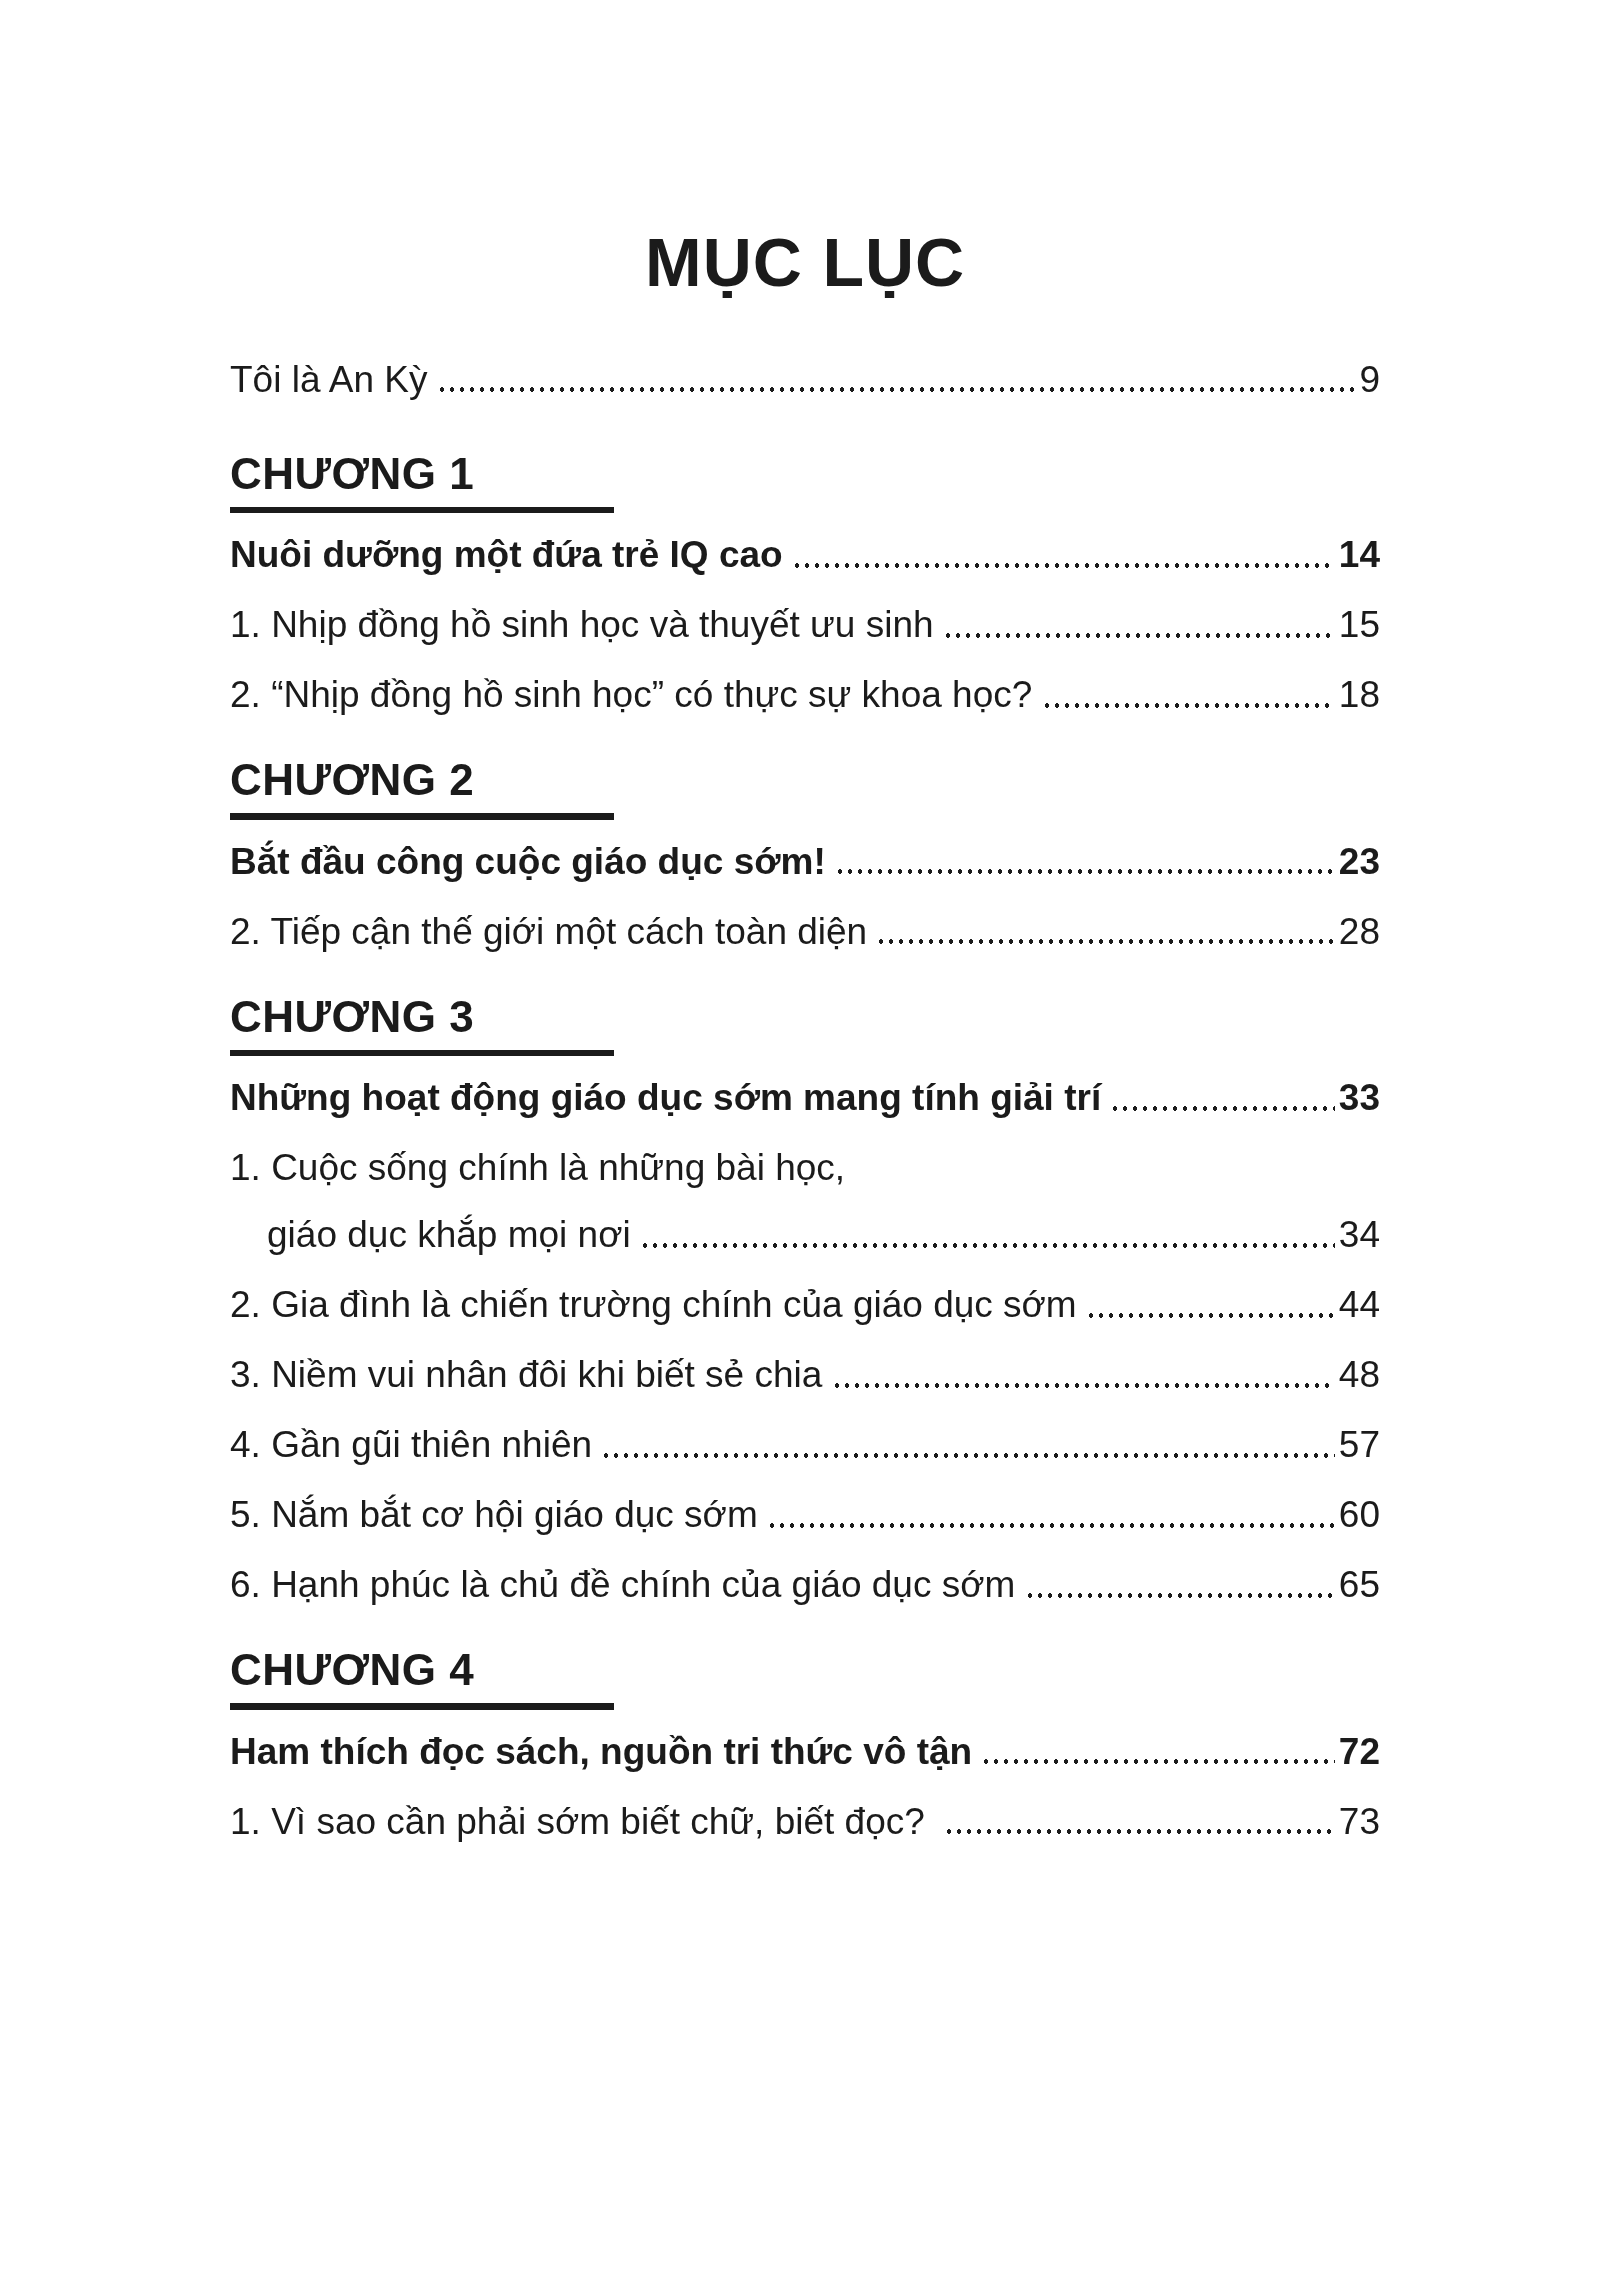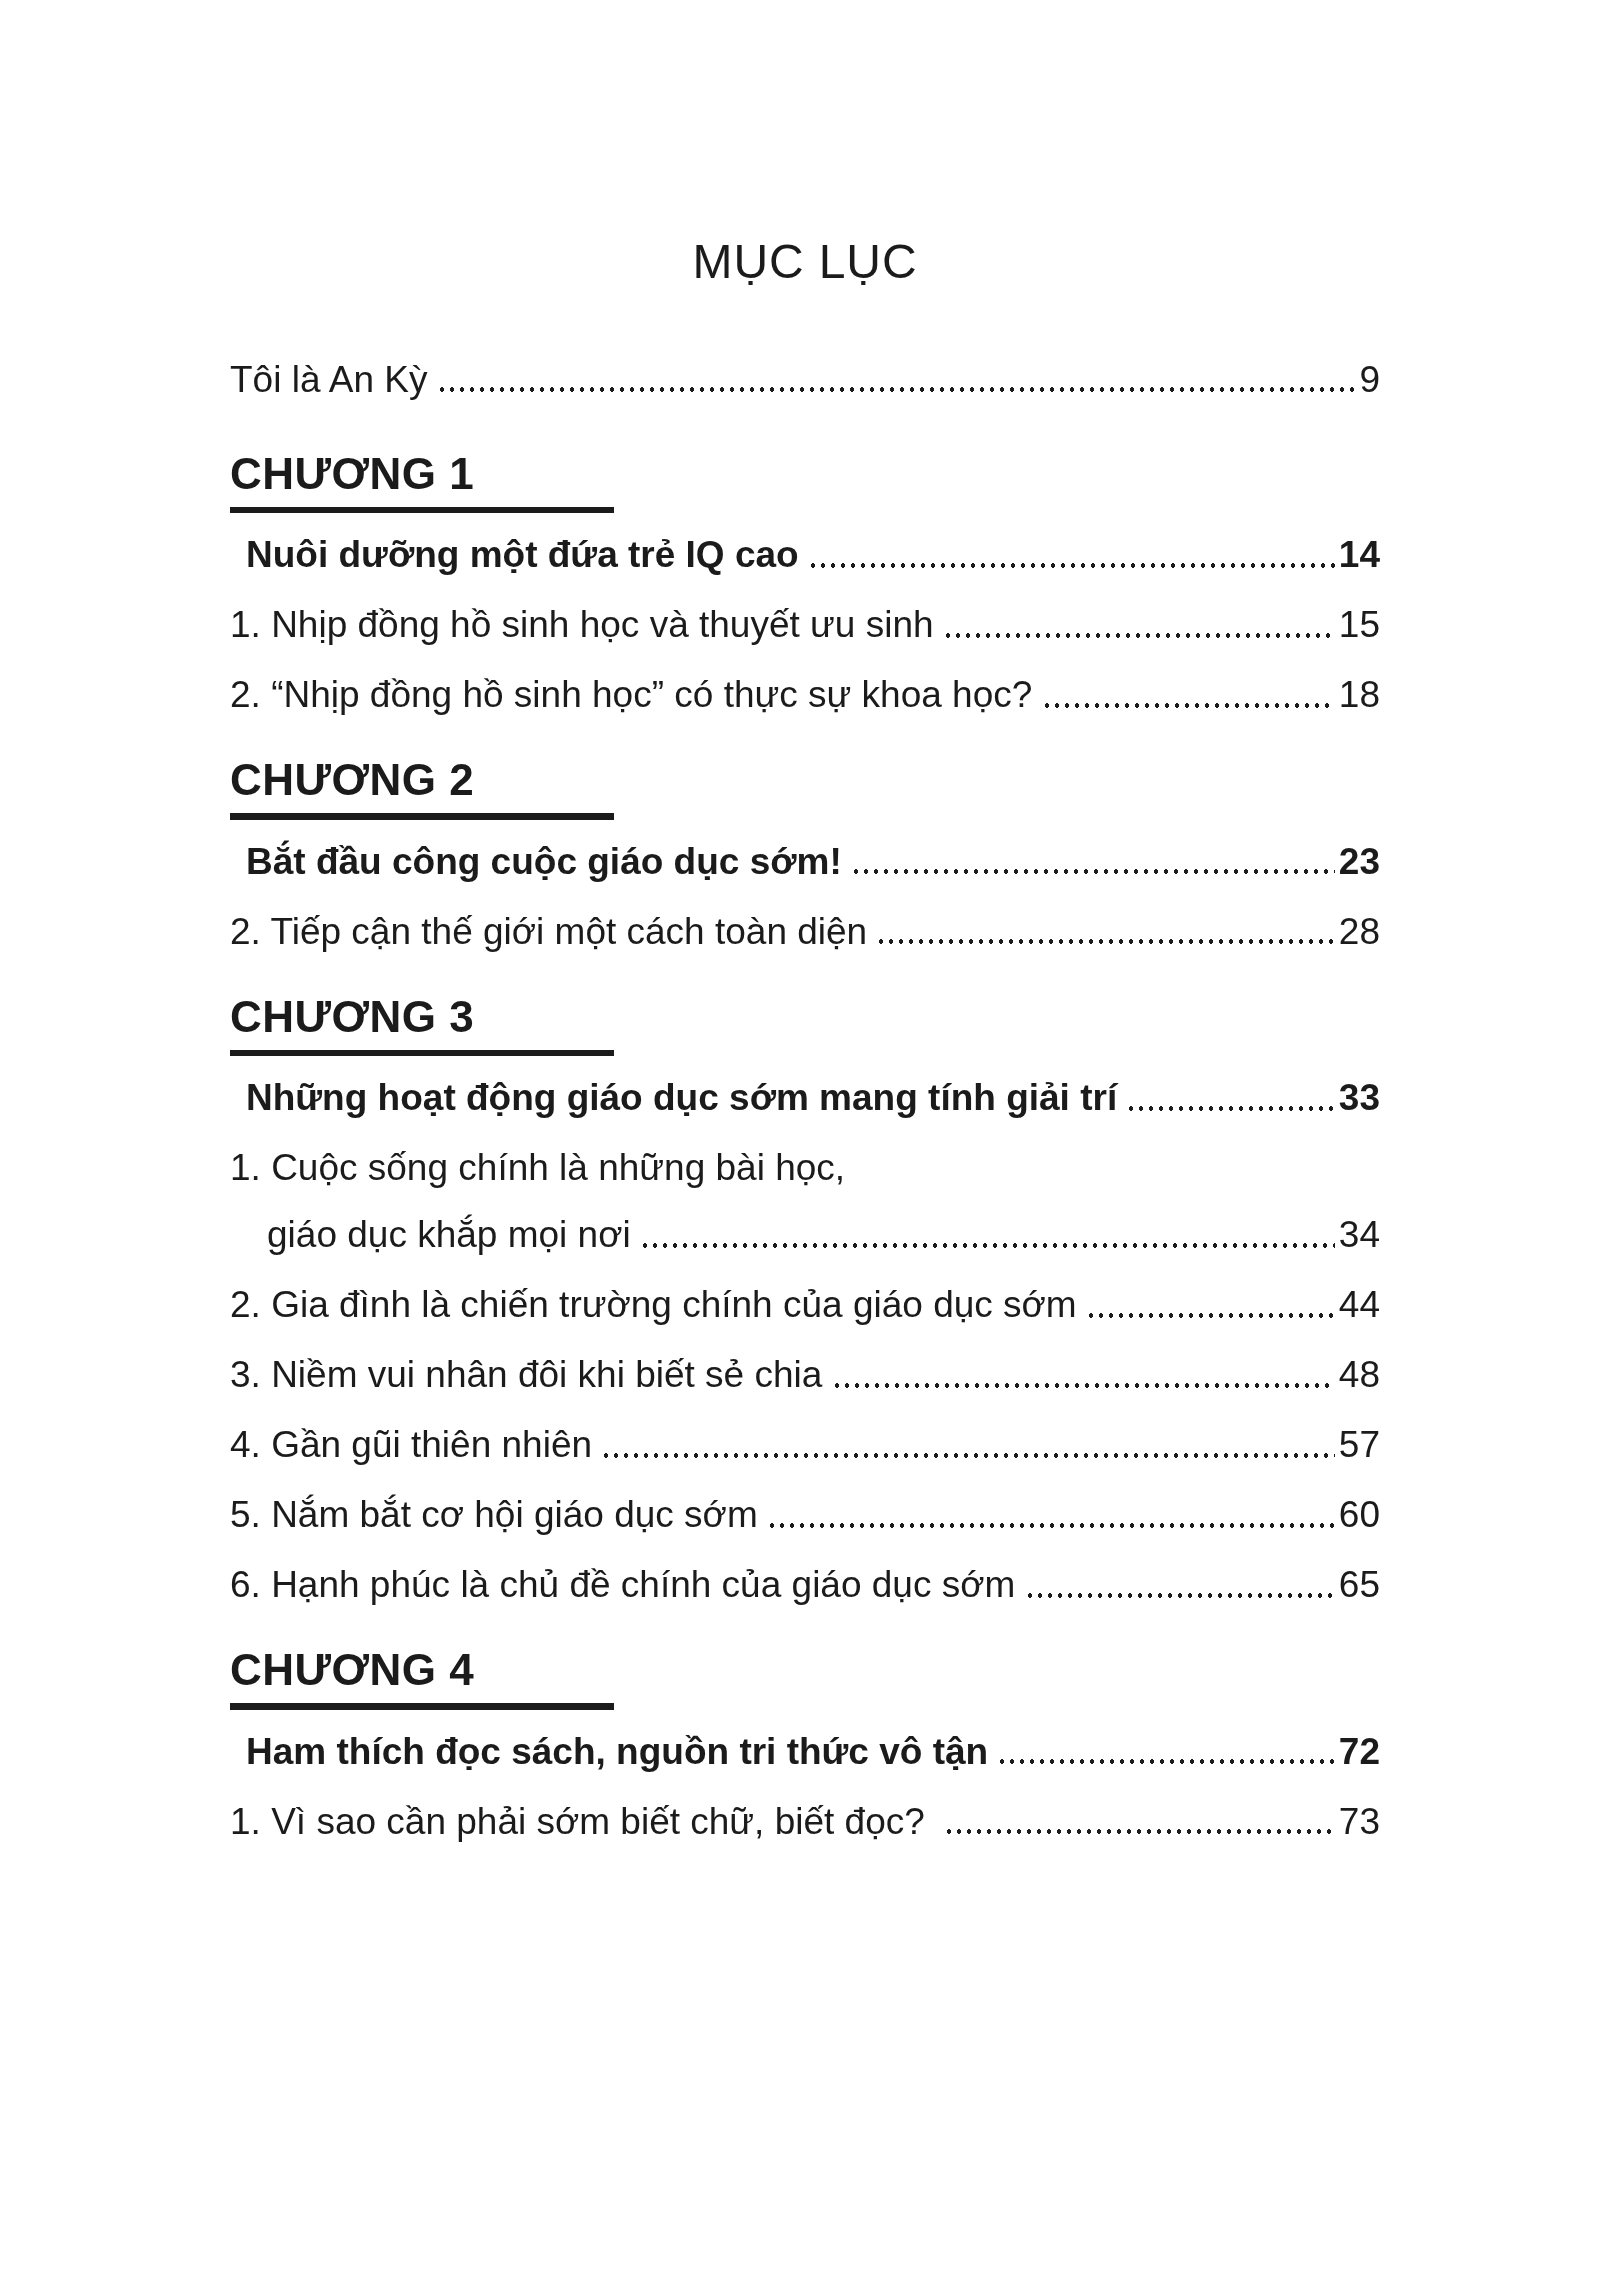--- a/index.html
+++ b/index.html
@@ -8,21 +8,21 @@
     font-family:"Liberation Sans","DejaVu Sans",sans-serif;
     color:#1b1b1b;
     -webkit-font-smoothing:antialiased;
   }
   .page{position:relative;width:1605px;height:2288px;overflow:hidden;background:#fff;}
   .content{position:absolute;left:230px;top:0;width:1150px;}
 
   .toc-title{
     margin:230px 0 0 0;
     text-align:center;
-    font-size:48px;line-height:64px;font-weight:400;
+    font-size:68px;line-height:64px;font-weight:700;
     letter-spacing:0.9px;
   }
 
   .row{display:flex;align-items:flex-end;font-size:37px;line-height:44px;font-weight:400;}
   .row .label{white-space:pre-wrap;}
   .row.bold{font-weight:700;}
   .leader{
     flex:1 1 auto;height:44px;margin:0 3.7px 0 9.2px;min-width:27.5px;
     background-image:radial-gradient(circle 2.1px at 5px 2.3px, #1b1b1b 98%, rgba(0,0,0,0) 100%);
     background-size:10px 4.6px;
@@ -38,21 +38,21 @@
     display:flex;align-items:center;justify-content:center;gap:51px;
     height:79px;
   }
   .part .bar{width:4.6px;height:79px;background:#1b1b1b;}
   .part .part-text{font-size:40px;font-weight:700;letter-spacing:0.9px;padding-bottom:3.7px;}
 
   .chapter{margin-top:41px;}
   #chapters .chapter:first-child{margin-top:50px;}
   .ch-heading{font-size:44px;line-height:44px;font-weight:700;letter-spacing:0.5px;}
   .ch-underline{width:384px;height:6.4px;background:#1b1b1b;margin-top:11px;}
-  .chapter .title-row{margin-top:20px;margin-left:16px;}
+  .chapter .title-row{margin-top:20px;}
   .chapter .entry-row{margin-top:26px;}
   .entry-multi .first-line{display:block;font-size:37px;line-height:44px;}
   .entry-multi .cont{margin-top:23px;padding-left:37px;}
 </style>
 </head>
 <body>
 
 <div class="page">
   <div class="content">
 

